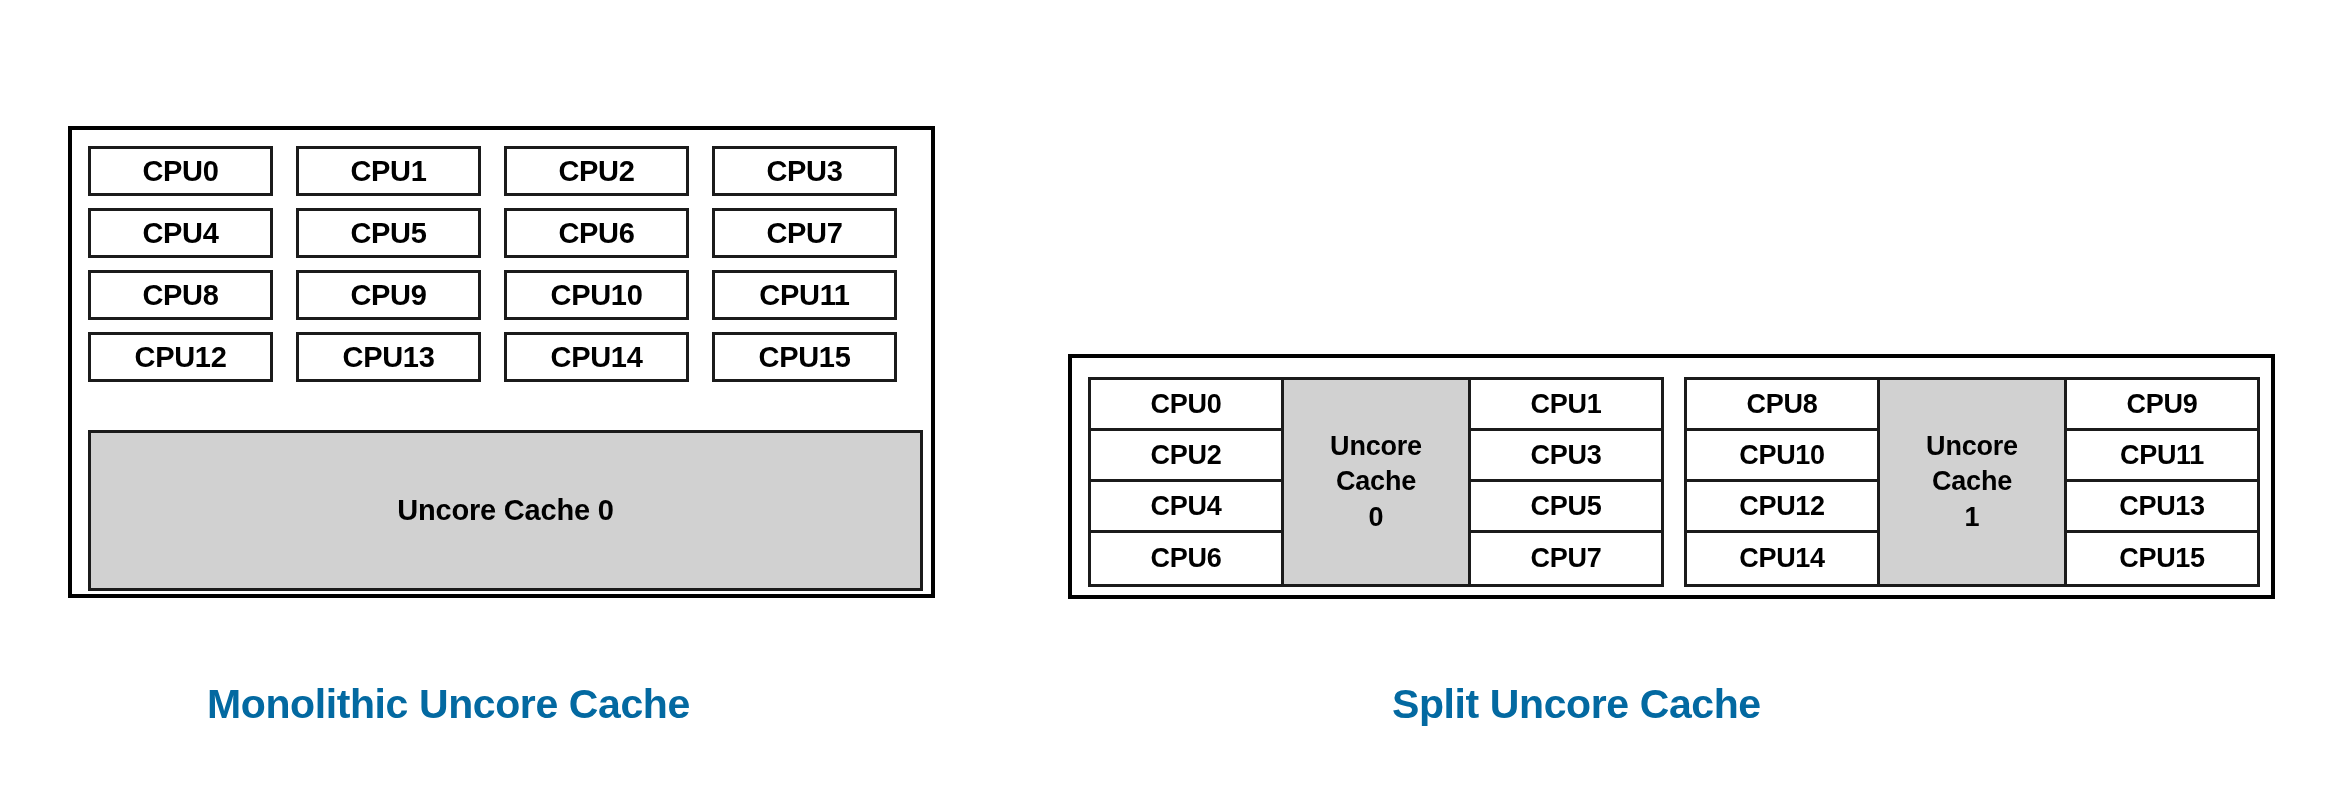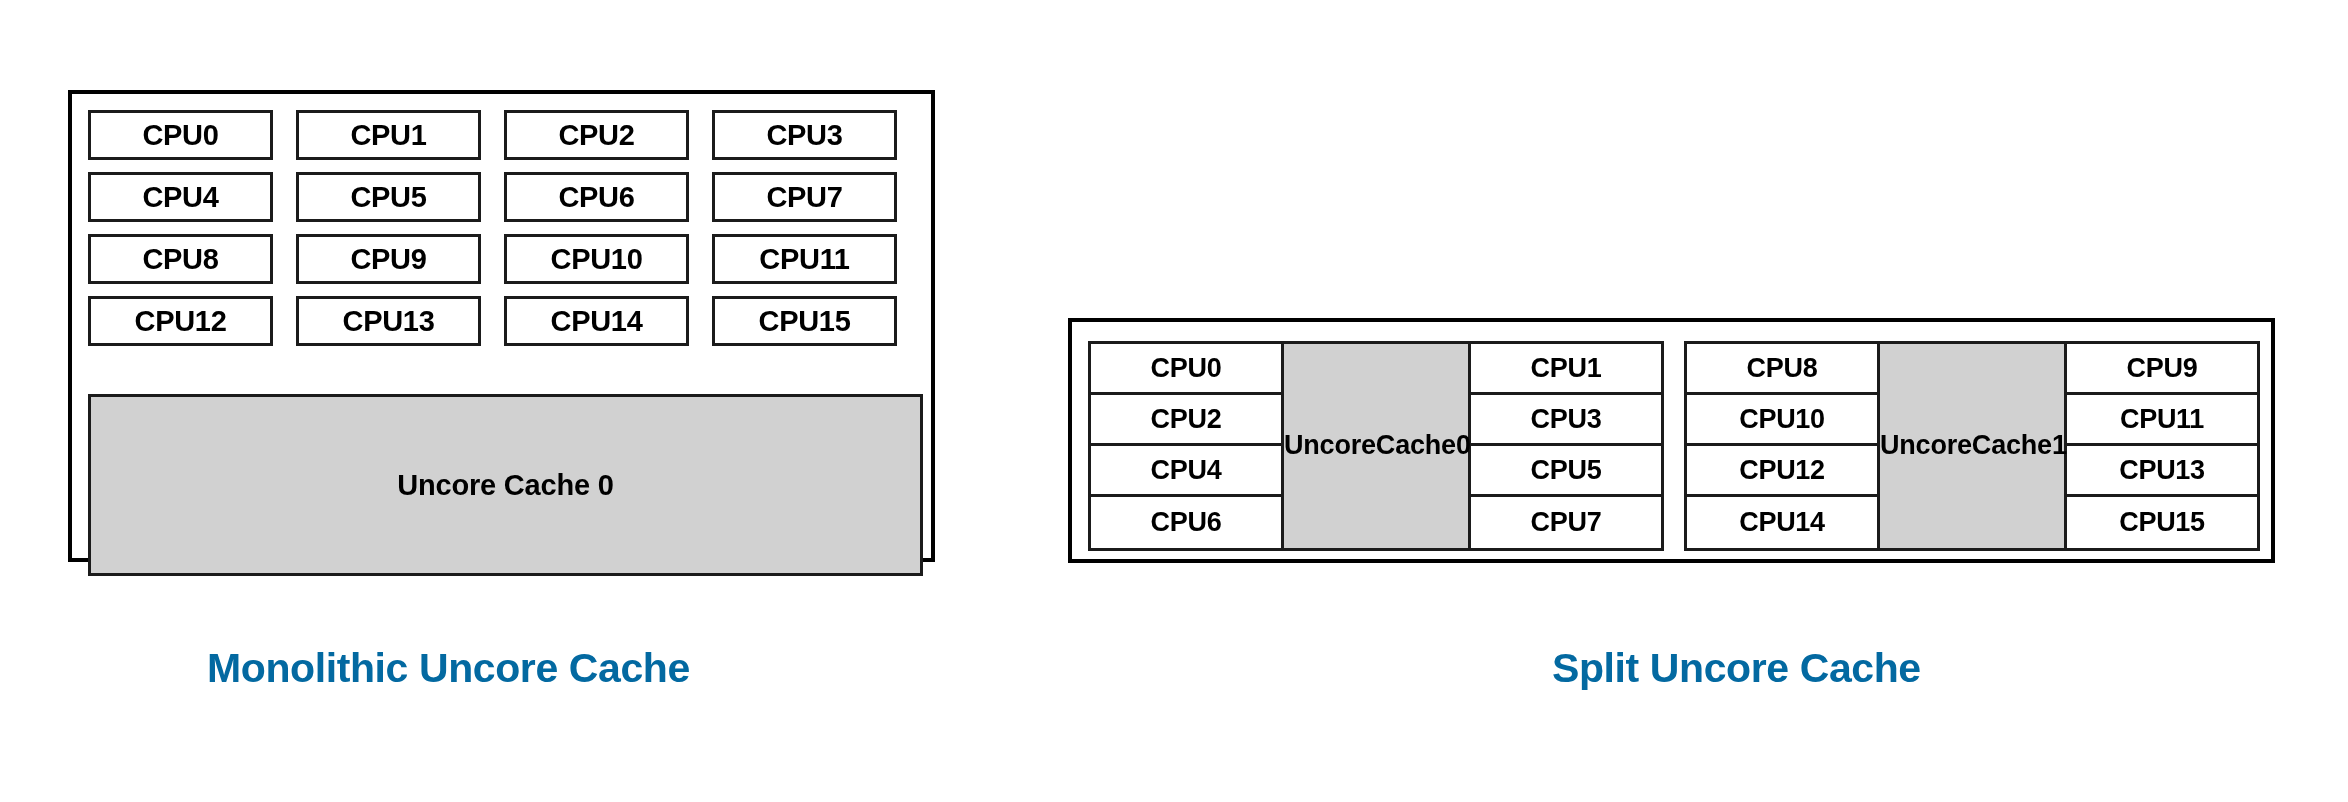--- a/index.html
+++ b/index.html
@@ -13,20 +13,21 @@
     height: 802px;
     position: relative;
     font-family: "Liberation Sans", "DejaVu Sans", sans-serif;
     color: #000000;
     overflow: hidden;
   }
 
   .canvas {
     position: absolute;
     inset: 0;
+    margin-top: 36px;
   }
 
   
   .panel-frame {
     position: absolute;
     box-sizing: border-box;
     border: 4px solid #000000;
     background: #ffffff;
   }
 
@@ -61,21 +62,21 @@
     font-size: 29px;
     letter-spacing: -0.3px;
     line-height: 1;
   }
 
   #mono-cache-box {
     position: absolute;
     left: 16px;
     top: 300px;
     width: 835px;
-    height: 182px;
+    height: 161px;
     box-sizing: border-box;
     border: 3px solid #1b1b1b;
     background: #d1d1d1;
     display: flex;
     align-items: center;
     justify-content: center;
     font-weight: bold;
     font-size: 29px;
     letter-spacing: -0.2px;
   }
@@ -123,41 +124,41 @@
   }
   .split-col .split-cell:last-child { border-bottom: none; }
 
   .split-cache-col {
     box-sizing: border-box;
     width: 190px;
     background: #d1d1d1;
     border-left: 3px solid #1b1b1b;
     border-right: 3px solid #1b1b1b;
     display: flex;
-    flex-direction: row;
-    align-items: center;
-    justify-content: flex-start;
+    flex-direction: column;
+    align-items: center;
+    justify-content: center;
     font-weight: bold;
     font-size: 27px;
     line-height: 1.3;
     letter-spacing: -0.2px;
   }
   .split-cache-col span { display: block; text-align: center; }
 
   
   .caption {
     position: absolute;
     font-weight: bold;
     font-size: 41px;
     letter-spacing: -0.4px;
     white-space: nowrap;
     color: #0369a1;
   }
   #caption-monolithic { left: 207px; top: 645px; }
-  #caption-split      { left: 1552px; top: 645px; }
+  #caption-split      { left: 1392px; top: 645px; }
 </style>
 </head>
 <body>
 
 <div class="canvas">
 
   <div class="panel-frame" id="monolithic-panel">
 
     <div class="cpu-grid">
       <div class="cpu-box">CPU0</div>

